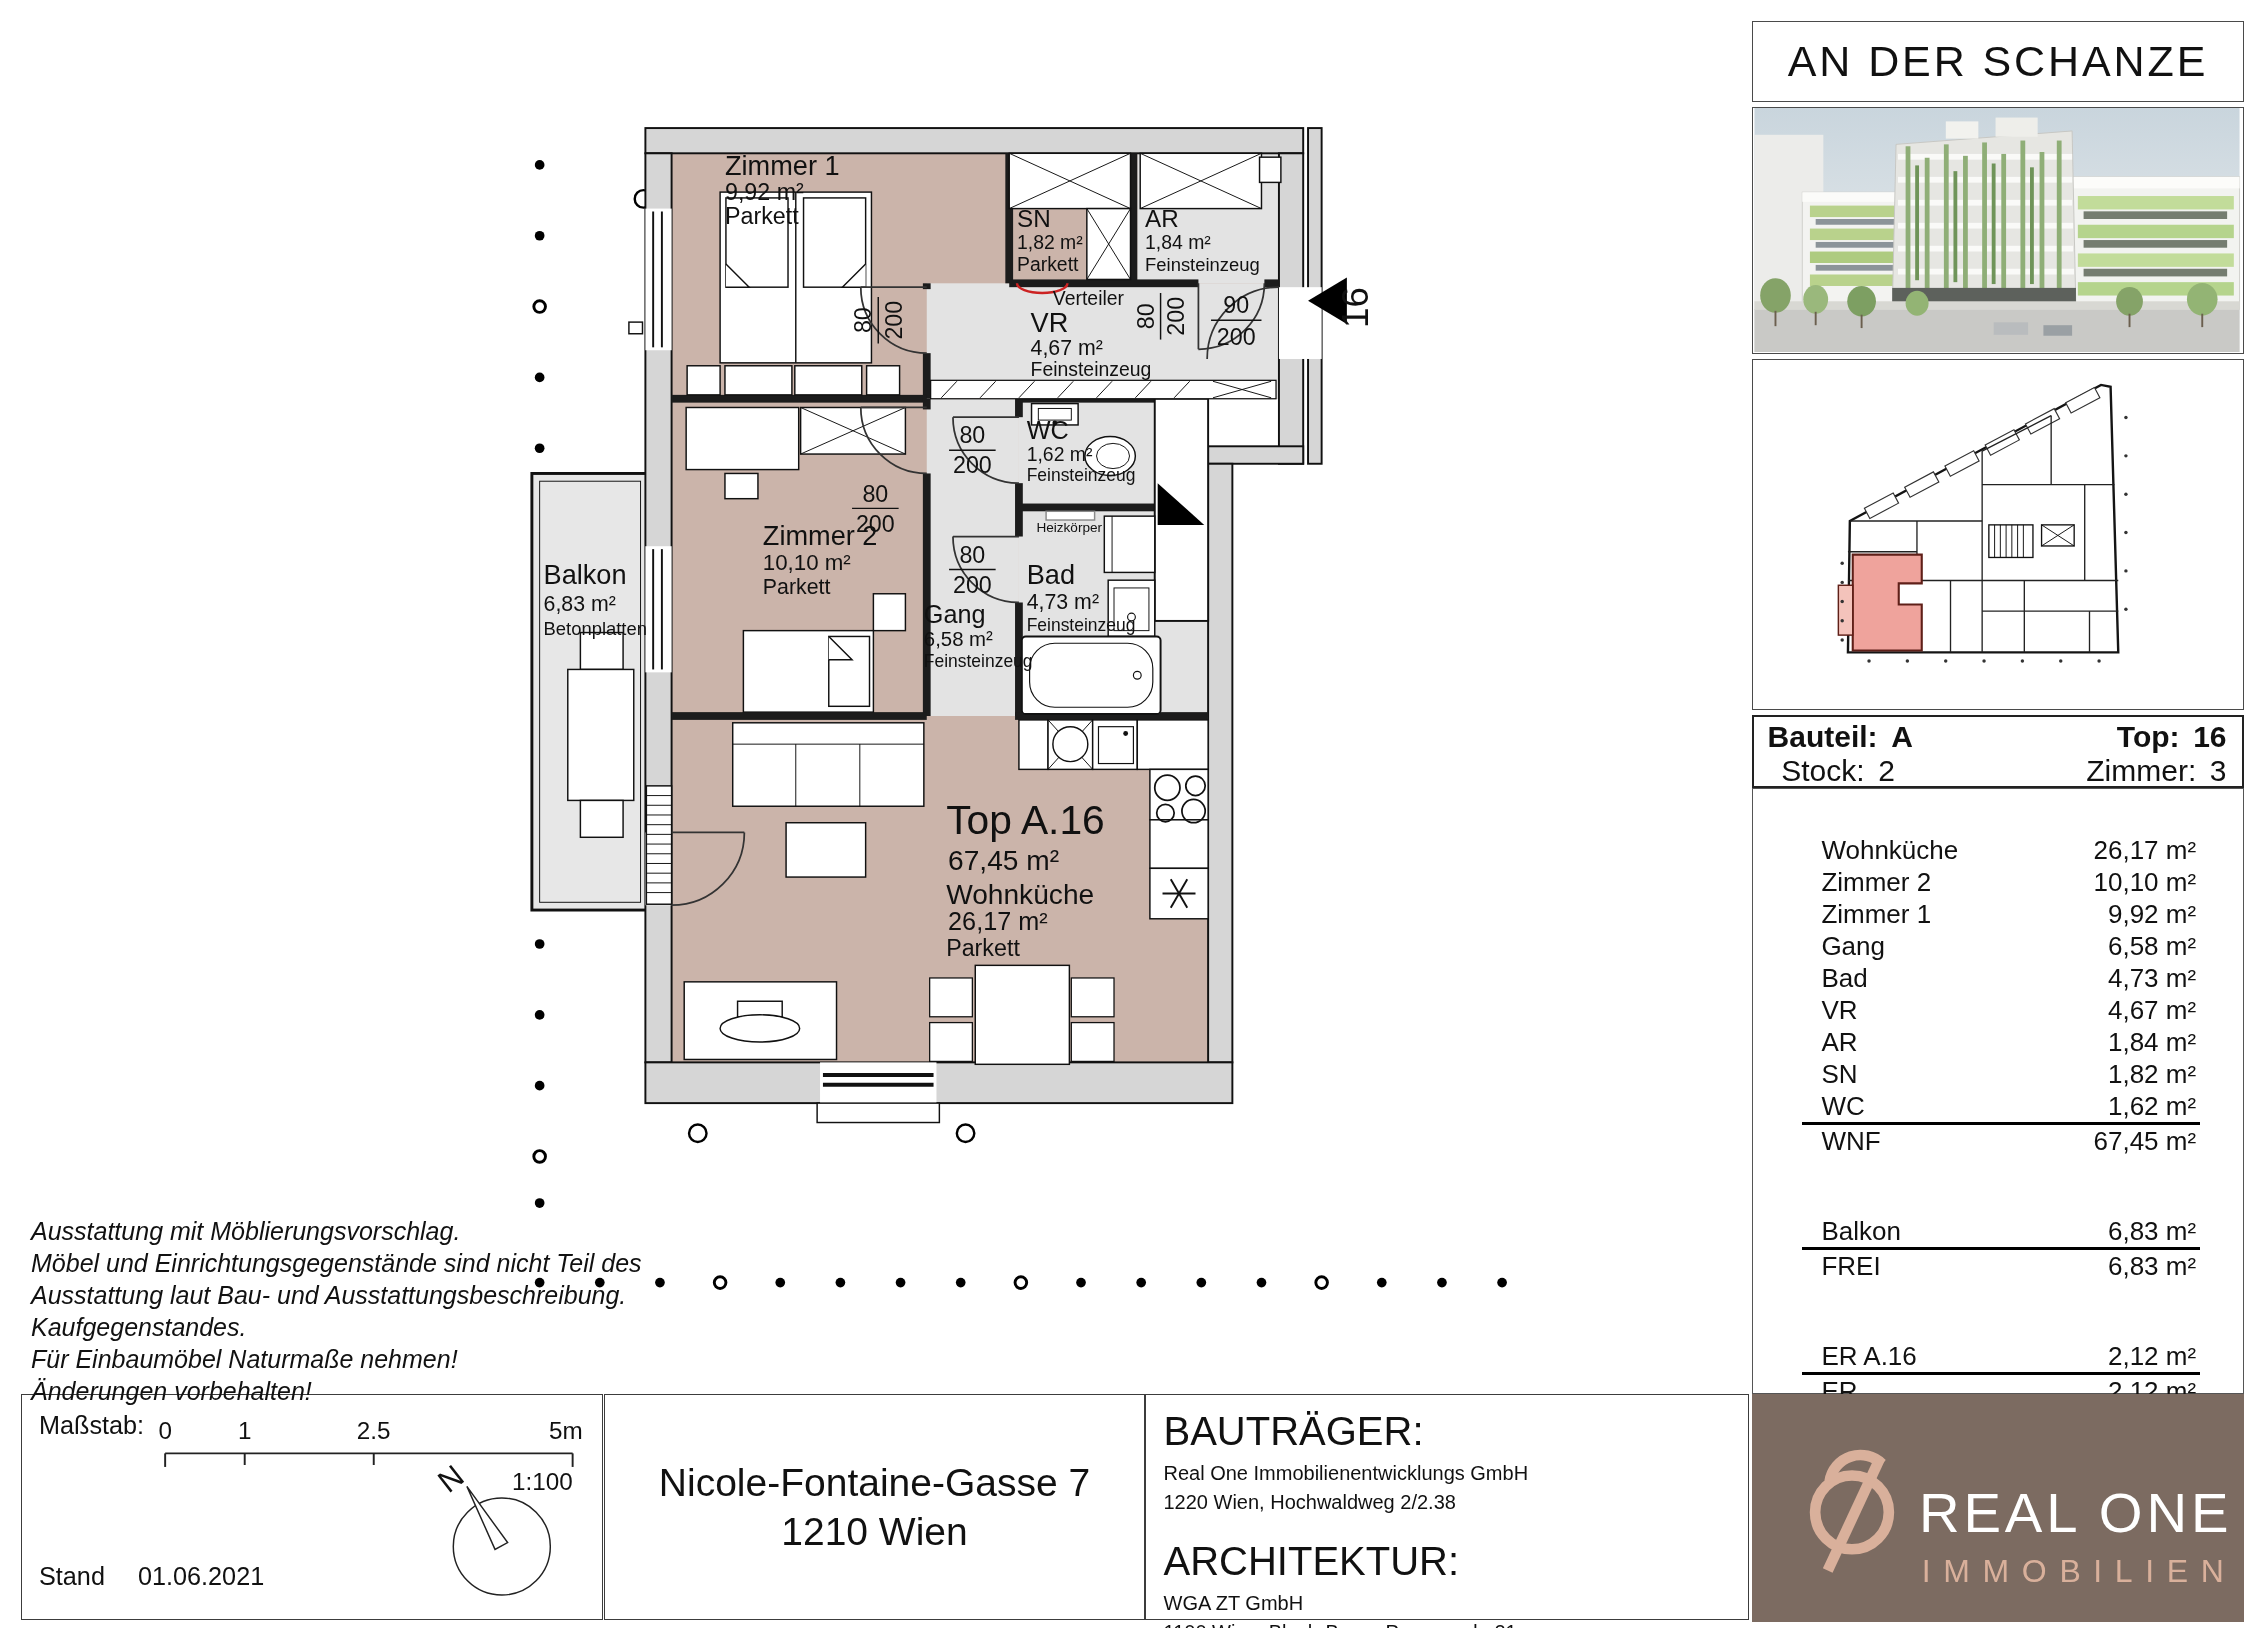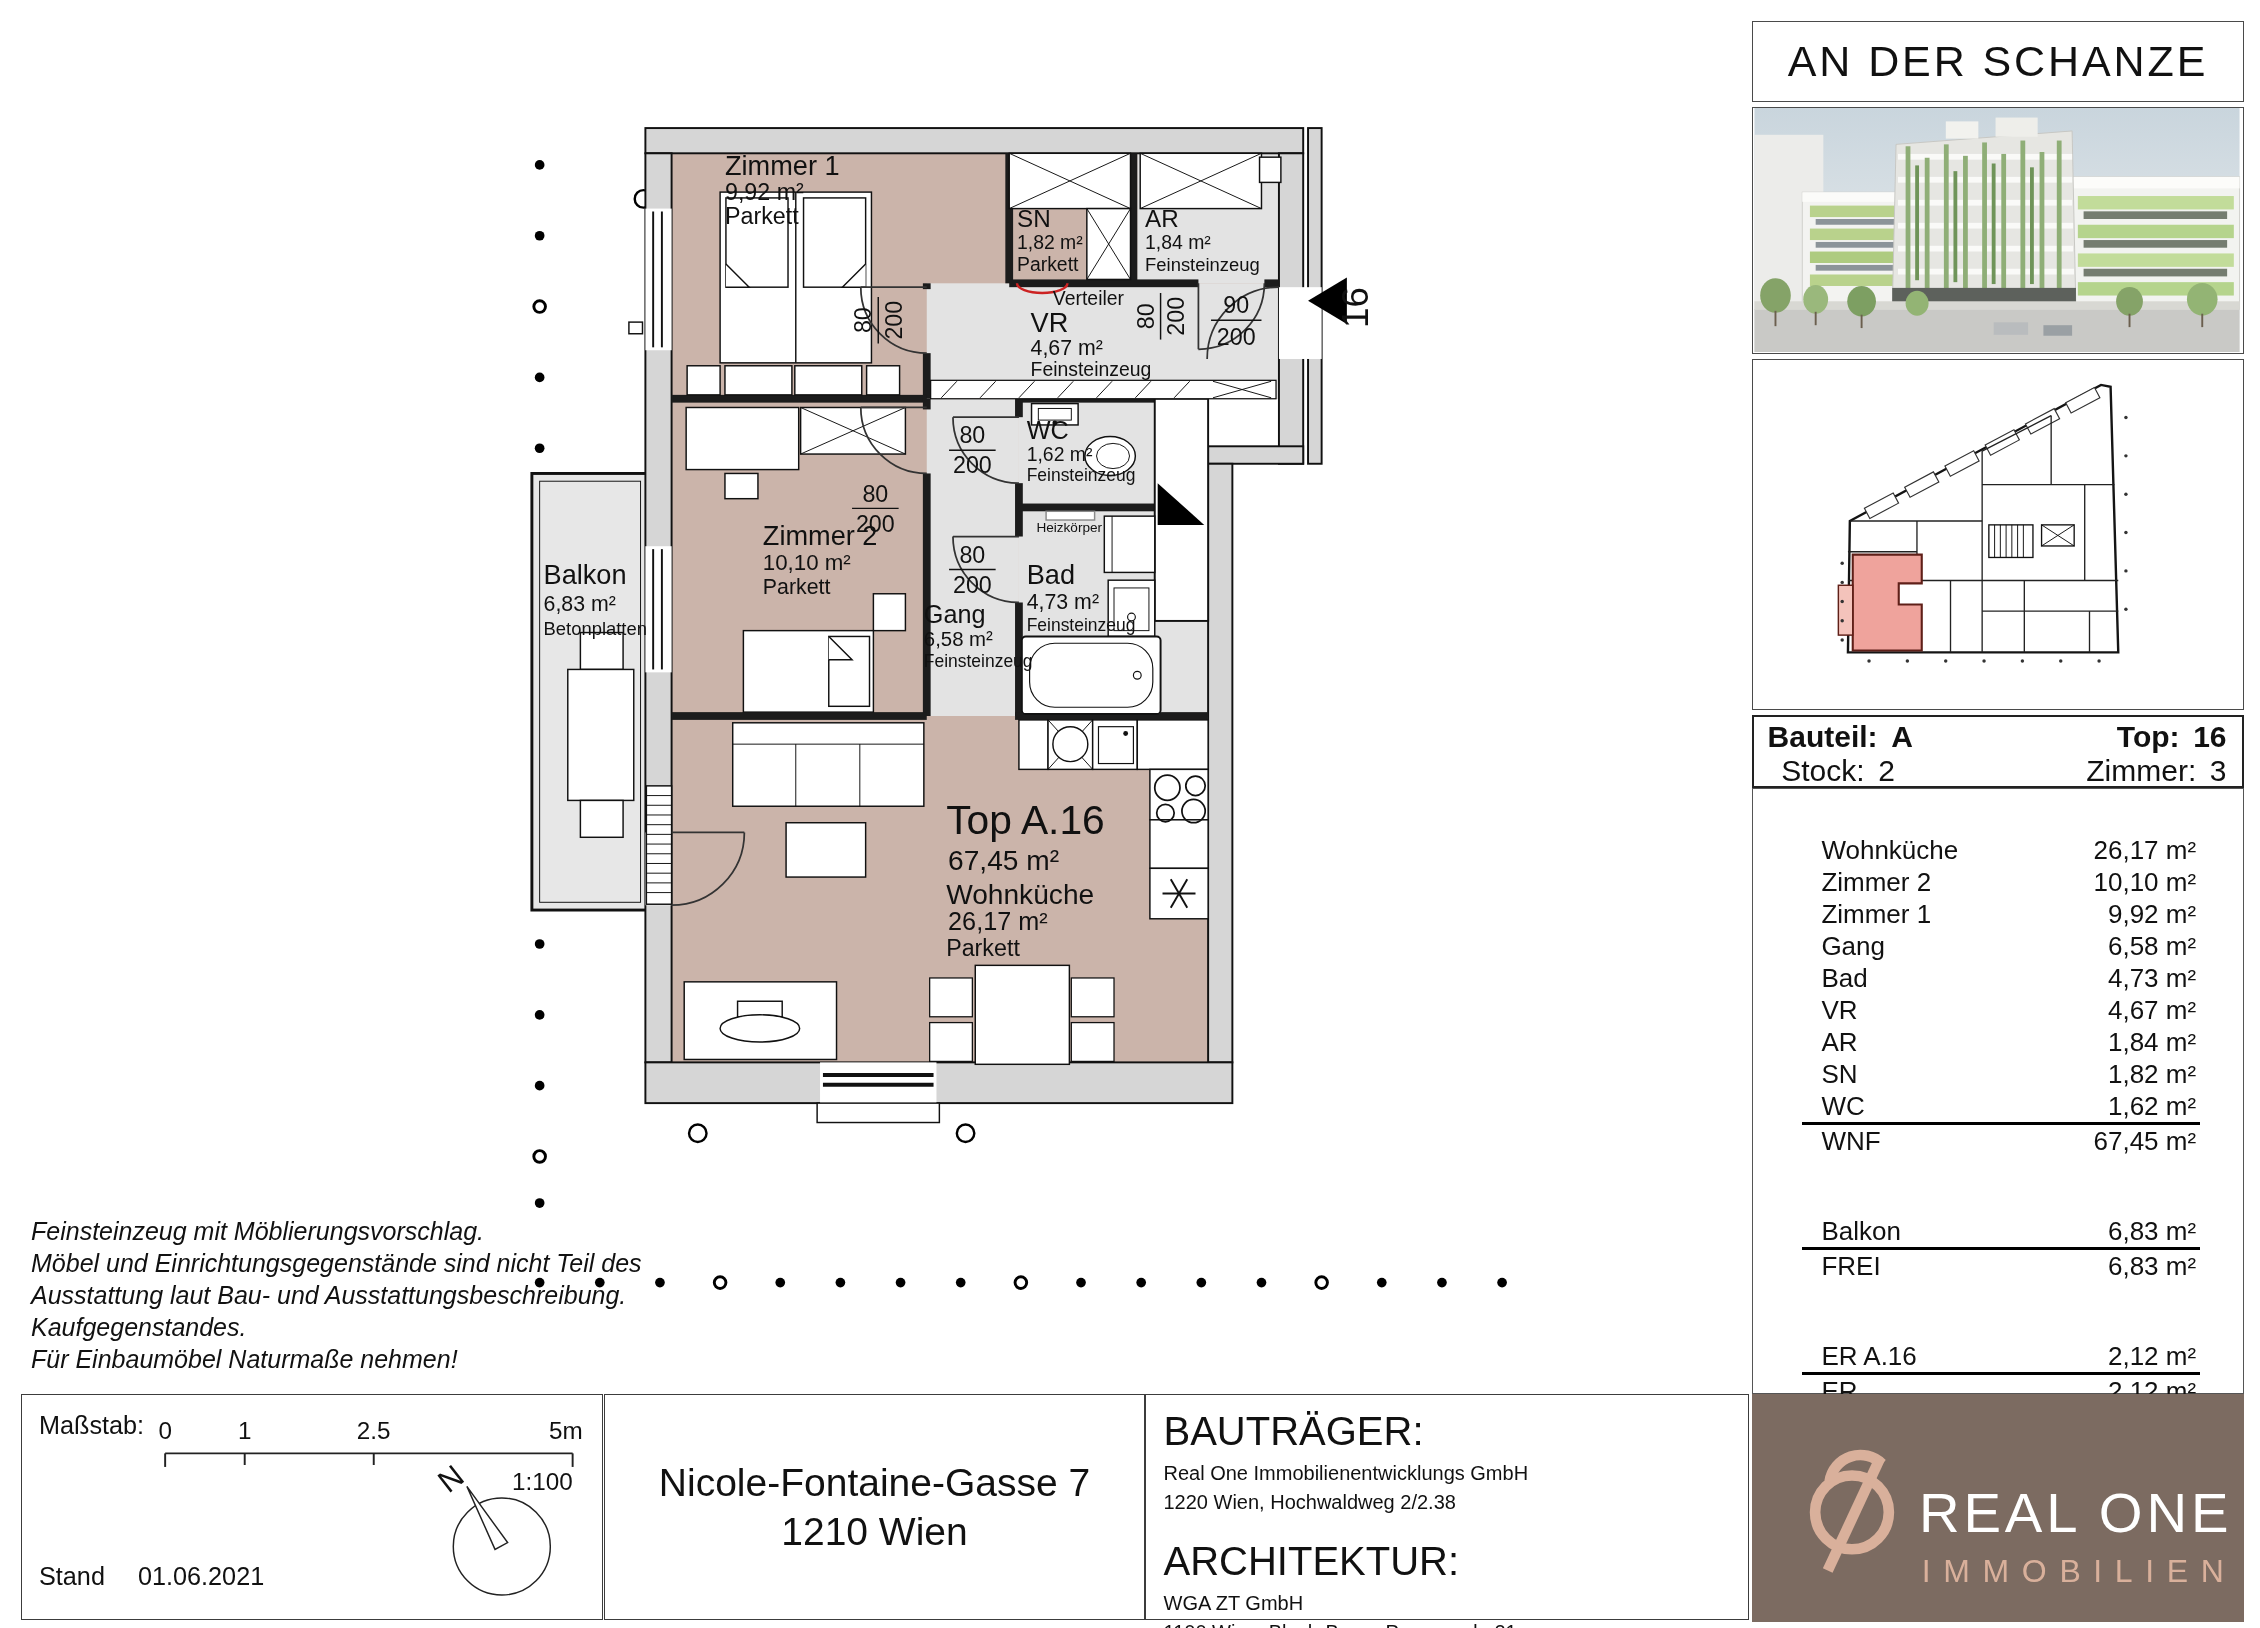--- a/index.html
+++ b/index.html
@@ -57,25 +57,26 @@
     <div class="head">BAUTRÄGER:</div>
     <div class="line">Real One Immobilienentwicklungs GmbH</div>
     <div class="line">1220 Wien, Hochwaldweg 2/2.38</div>
     <div class="sp"></div>
     <div class="head">ARCHITEKTUR:</div>
     <div class="line">WGA ZT GmbH</div>
     <div class="line">1100 Wien, Bloch-Bauer-Promenade 21</div>
   </div>
 
   <div class="disclaimer">
-    <div>Feinsteinzeug mit Möblierungsvorschlag.</div>
+    <div>Ausstattung mit Möblierungsvorschlag.</div>
     <div>Möbel und Einrichtungsgegenstände sind nicht Teil des</div>
     <div>Ausstattung laut Bau- und Ausstattungsbeschreibung.</div>
     <div>Kaufgegenstandes.</div>
     <div>Für Einbaumöbel Naturmaße nehmen!</div>
+    <div>Änderungen vorbehalten!</div>
   </div>
 
   <div class="sbox s-title">AN DER SCHANZE</div>
 
   <div class="sbox s-render">
     <svg viewBox="0 0 507 255" width="488" height="244">
       <defs>
         <linearGradient id="sky" x1="0" y1="0" x2="0" y2="1">
           <stop offset="0" stop-color="#c9d5dd"></stop>
             <stop offset="1" stop-color="#eef0f0"></stop>

